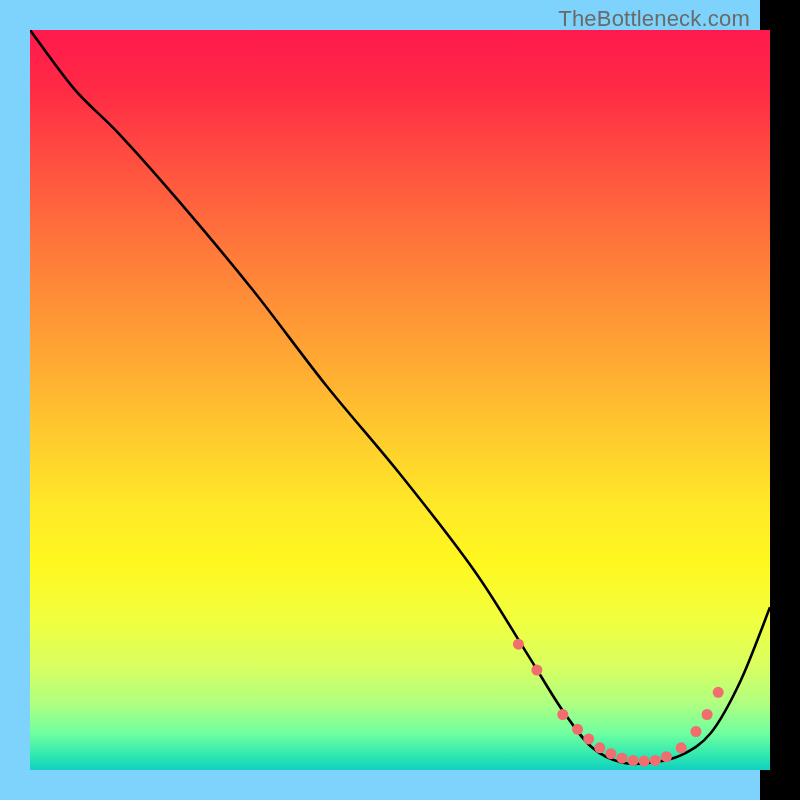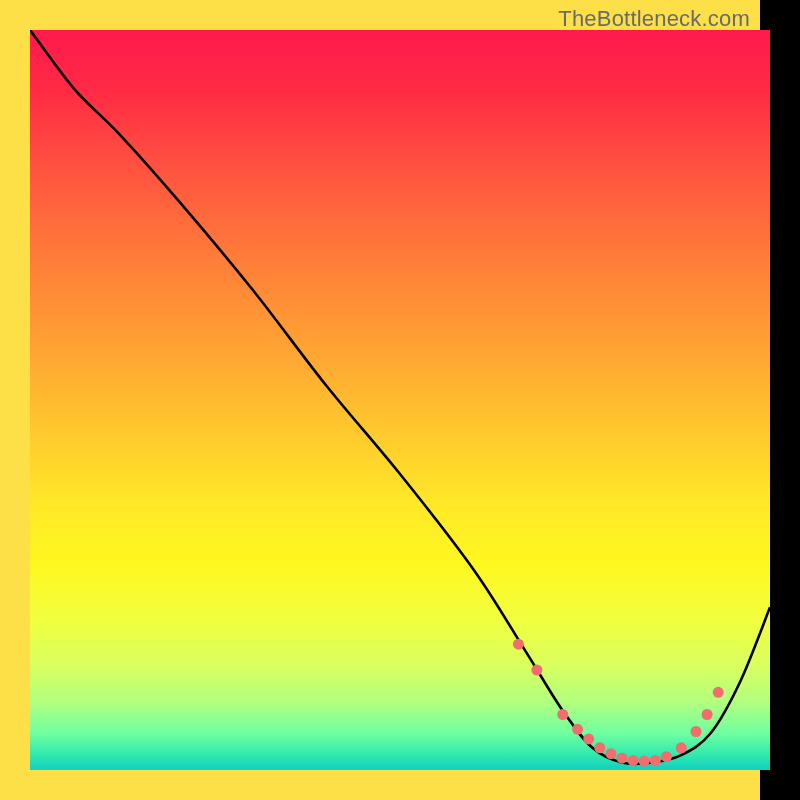--- a/index.html
+++ b/index.html
@@ -1,21 +1,21 @@
 <!DOCTYPE html>
 <html><head>
 <meta charset="utf-8">
 <style>
   * { margin: 0; padding: 0; box-sizing: border-box; }
   html, body { width: 800px; height: 800px; overflow: hidden; background: #000; }
   .frame {
     position: relative;
     width: 760px;
     height: 800px;
-    background: #fde047;
+    background: #7dd3fc;
   }
   .plot-area {
     position: absolute;
     left: 30px;
     top: 30px;
     width: 740px;
     height: 740px;
     background: linear-gradient(to bottom,
       #ff1a4d 0%,
       #ff2a45 8%,

